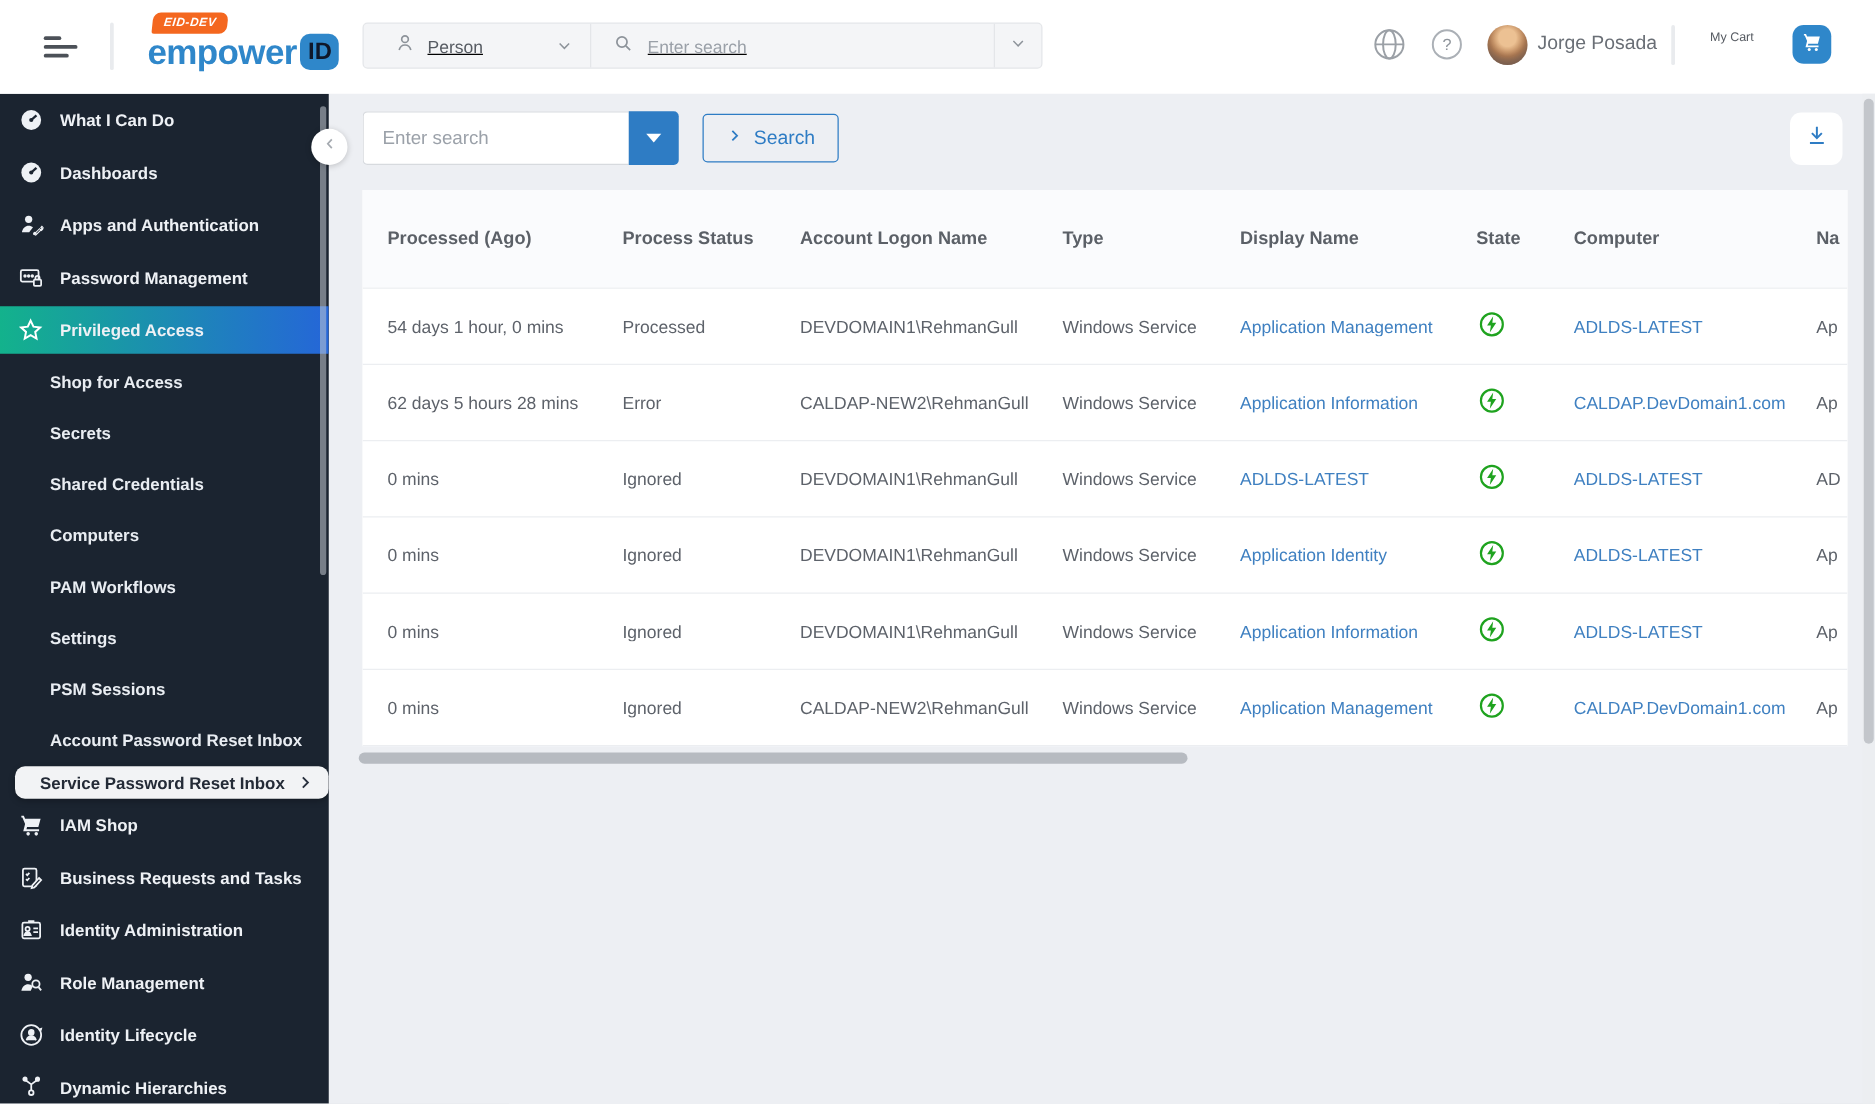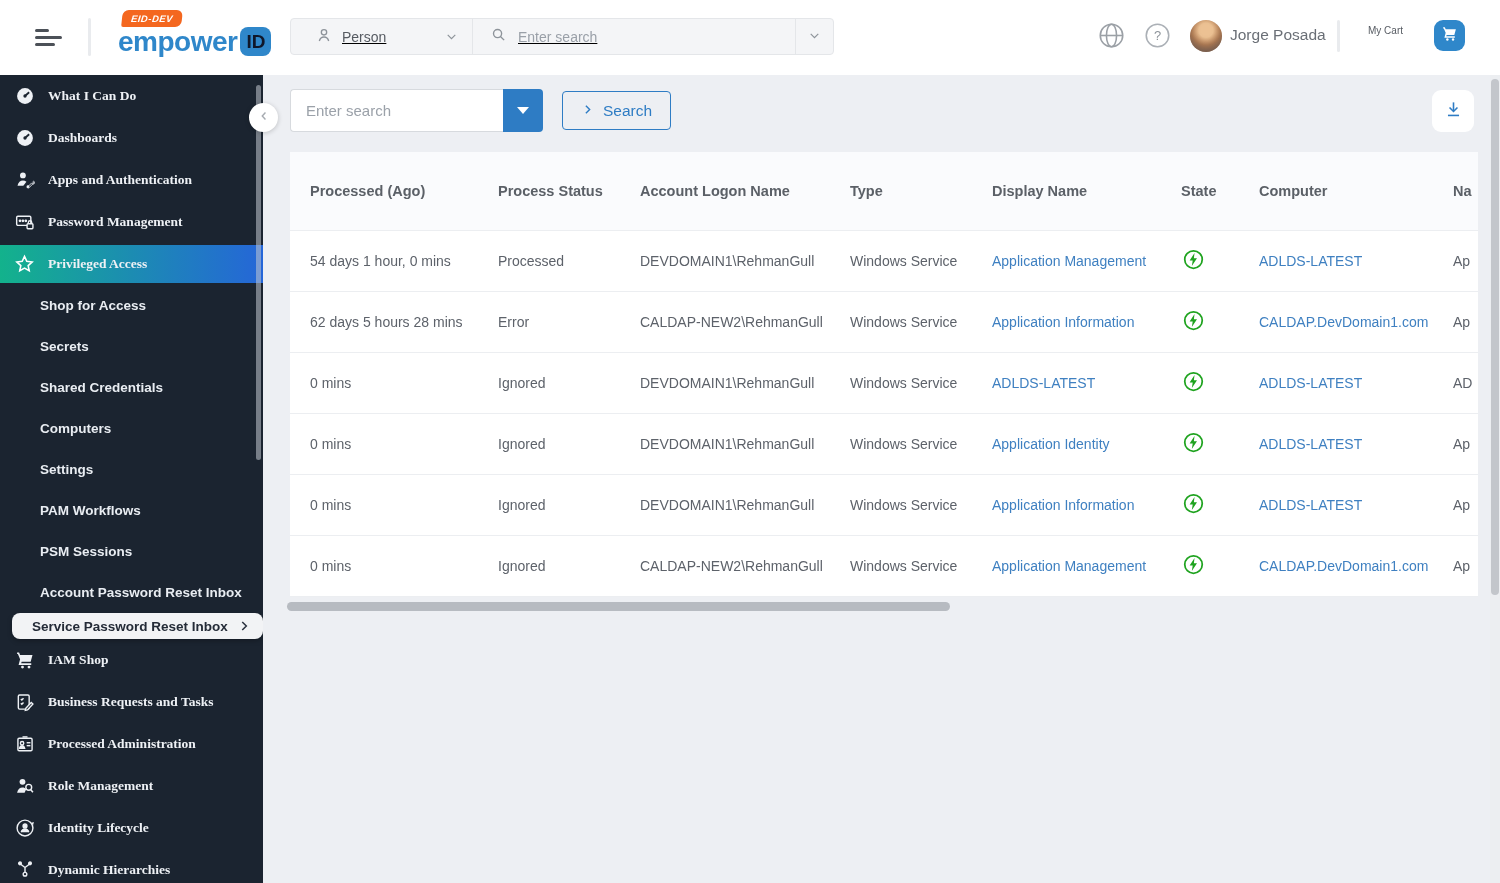--- a/index.html
+++ b/index.html
@@ -45,21 +45,21 @@
     background:radial-gradient(circle at 50% 32%,#ecc193 0 26%,#b97c4c 55%,#6e4a33 100%);
     box-shadow:inset 0 -6px 8px rgba(90,90,100,.45);}
   .username{position:absolute;left:1230px;top:26px;font-size:15.5px;color:#6a6f76;cursor:pointer;}
   .mycart{position:absolute;left:1368px;top:25px;font-size:10px;color:#565b62;cursor:pointer;}
   .cart-btn{position:absolute;left:1434px;top:20px;width:31px;height:31px;border-radius:9px;background:#2f87ca;
     display:flex;align-items:center;justify-content:center;cursor:pointer;}
 
   
   .sidebar{position:absolute;left:0;top:75px;width:263px;height:808px;background:#1b2430;overflow:hidden;z-index:2;}
   .side-item{height:42px;display:flex;align-items:center;padding-left:14px;gap:13px;color:#eef1f5;
-    font-size:13.5px;font-weight:700;cursor:pointer;white-space:nowrap;font-family:Liberation Serif, serif;}
+    font-size:13.5px;font-weight:700;cursor:pointer;white-space:nowrap;}
   .side-icon{width:21px;height:21px;flex:0 0 21px;display:flex;align-items:center;justify-content:center;}
   .side-sub{height:41px;display:flex;align-items:center;padding-left:40px;color:#e9edf2;font-size:13.5px;
     font-weight:700;cursor:pointer;white-space:nowrap;}
   .active-gradient{height:38px;background:linear-gradient(90deg,#13b28c,#2566d8);margin:2px 0;}
   .selected-pill{background:#f2f3f5;color:#242b37;margin-left:12px;border-radius:8px;height:26px;
     padding-left:20px;padding-right:12px;display:flex;align-items:center;box-shadow:0 2px 5px rgba(0,0,0,.25);}
   .selected-pill .pill-chev{margin-left:auto;display:flex;align-items:center;}
   .side-scrollthumb{position:absolute;right:2px;top:10px;width:5px;height:375px;border-radius:3px;
     background:rgba(195,201,209,.55);cursor:pointer;}
   .collapse-btn{position:absolute;left:249px;top:103px;width:29px;height:29px;border-radius:50%;background:#fff;
@@ -238,24 +238,24 @@
         <div class="side-sub">
           <span>Secrets</span>
         </div>
         <div class="side-sub">
           <span>Shared Credentials</span>
         </div>
         <div class="side-sub">
           <span>Computers</span>
         </div>
         <div class="side-sub">
+          <span>PAM Workflows</span>
+        </div>
+        <div class="side-sub">
           <span>Settings</span>
-        </div>
-        <div class="side-sub">
-          <span>PAM Workflows</span>
         </div>
         <div class="side-sub">
           <span>PSM Sessions</span>
         </div>
         <div class="side-sub">
           <span>Account Password Reset Inbox</span>
         </div>
         <div class="side-sub selected-pill">
           <span>Service Password Reset Inbox</span>
           <span class="pill-chev">
@@ -289,21 +289,21 @@
           <span class="side-icon">
             <svg width="20" height="20" viewBox="0 0 24 24" fill="none" stroke="#eef1f5" stroke-width="1.7">
               <rect x="3.5" y="5" width="17" height="15" rx="1.5"></rect>
               <path d="M9 3.5h6"></path>
               <circle cx="8.5" cy="11" r="2"></circle>
               <path d="M5.5 17c.5-2 1.6-3 3-3s2.5 1 3 3z" fill="#eef1f5"></path>
               <line x1="14" y1="10.5" x2="18.5" y2="10.5"></line>
               <line x1="14" y1="14" x2="18.5" y2="14"></line>
             </svg>
           </span>
-          <span>Processed Administration</span>
+          <span>Identity Administration</span>
         </div>
         <div class="side-item">
           <span class="side-icon">
             <svg width="20" height="20" viewBox="0 0 24 24" fill="#eef1f5">
               <circle cx="9" cy="7" r="3.5"></circle>
               <path d="M2.5 20c.8-4.2 3.4-6.3 6.5-6.3 1.8 0 3.4.7 4.6 2L11.5 20z"></path>
               <circle cx="16.5" cy="13.5" r="3.5" fill="none" stroke="#eef1f5" stroke-width="1.7"></circle>
               <line x1="19" y1="16.5" x2="21.5" y2="19.5" stroke="#eef1f5" stroke-width="1.8"></line>
             </svg>
           </span>

